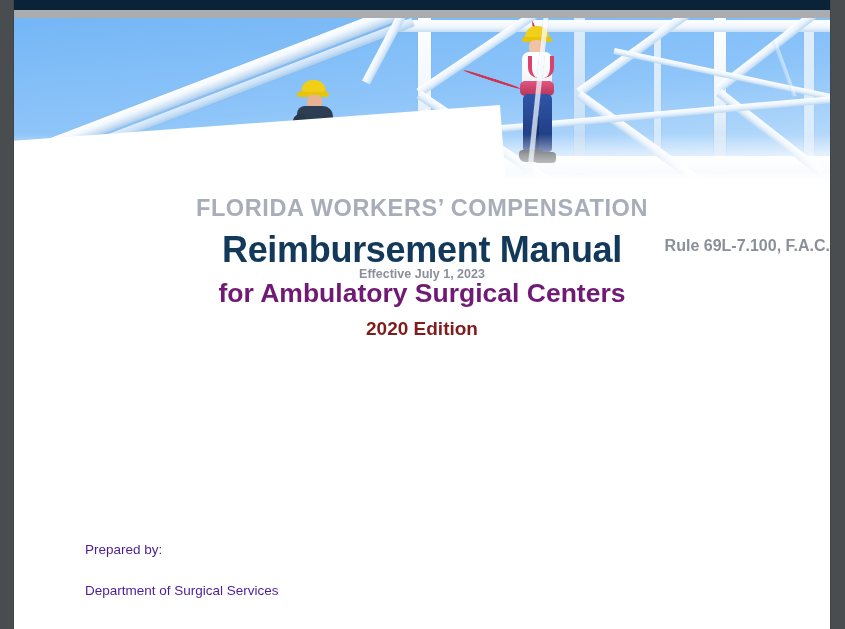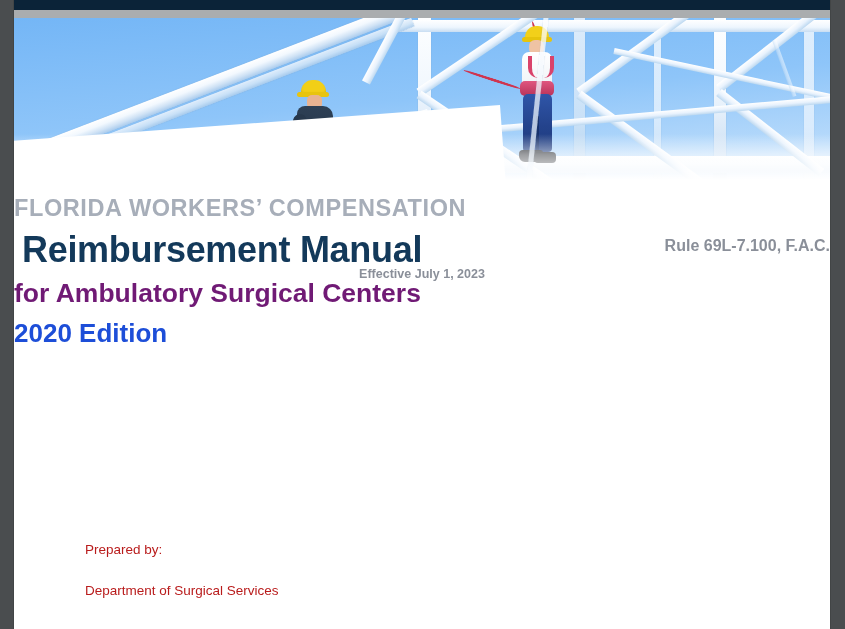--- a/index.html
+++ b/index.html
@@ -270,20 +270,21 @@
     border-radius: 50%;
     height: 0;
   }
 
   
   .title-block {
     position: absolute;
     left: 0;
     top: 196px;
     width: 816px;
+    text-align: center;
   }
   .eyebrow {
     font-size: 23.5px;
     letter-spacing: .6px;
     font-weight: bold;
     color: #a7aeb9;
     line-height: 1.1;
     margin: 0 0 4px 0;
   }
   .main-title {
@@ -296,23 +297,23 @@
     letter-spacing: -.3px;
   }
   .subtitle {
     font-size: 26.5px;
     font-weight: bold;
     color: #701a75;
     line-height: 1.2;
     margin: 6px 0 0 0;
   }
   .edition {
-    font-size: 26px;
-    font-weight: bold;
-    color: #1d4ed8;
+    font-size: 19px;
+    font-weight: bold;
+    color: #7f1d1d;
     margin: 8px 0 0 0;
   }
   .rule {
     font-size: 16px;
     font-weight: bold;
     color: #8a8f99;
     margin: 0;
     position: absolute;
     top: 237px;
     left: 0; width: 816px;
@@ -328,21 +329,21 @@
     left: 0; width: 816px;
     text-align: center;
   }
 
   
   .prepared {
     position: absolute;
     left: 71px;
     top: 540px;
     font-size: 13.5px;
-    color: #b91c1c;
+    color: #4c1d95;
     line-height: 1.55;
   }
   .prepared .lead { margin: 0 0 20px 0; }
   .prepared .line { margin: 0; }
 </style>
 </head>
 <body>
 
 <div id="viewer">
 

